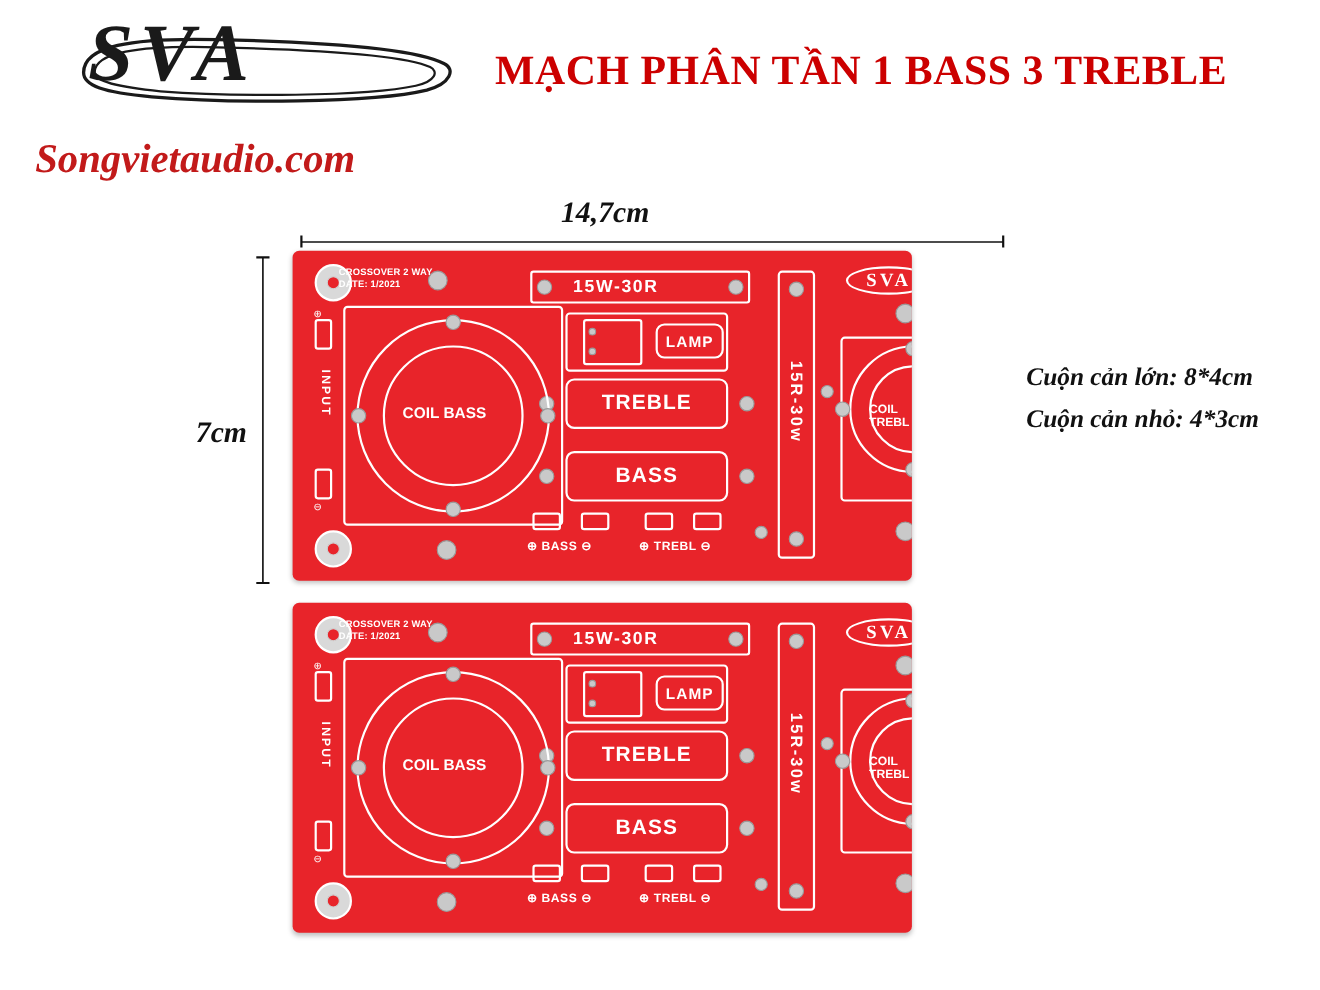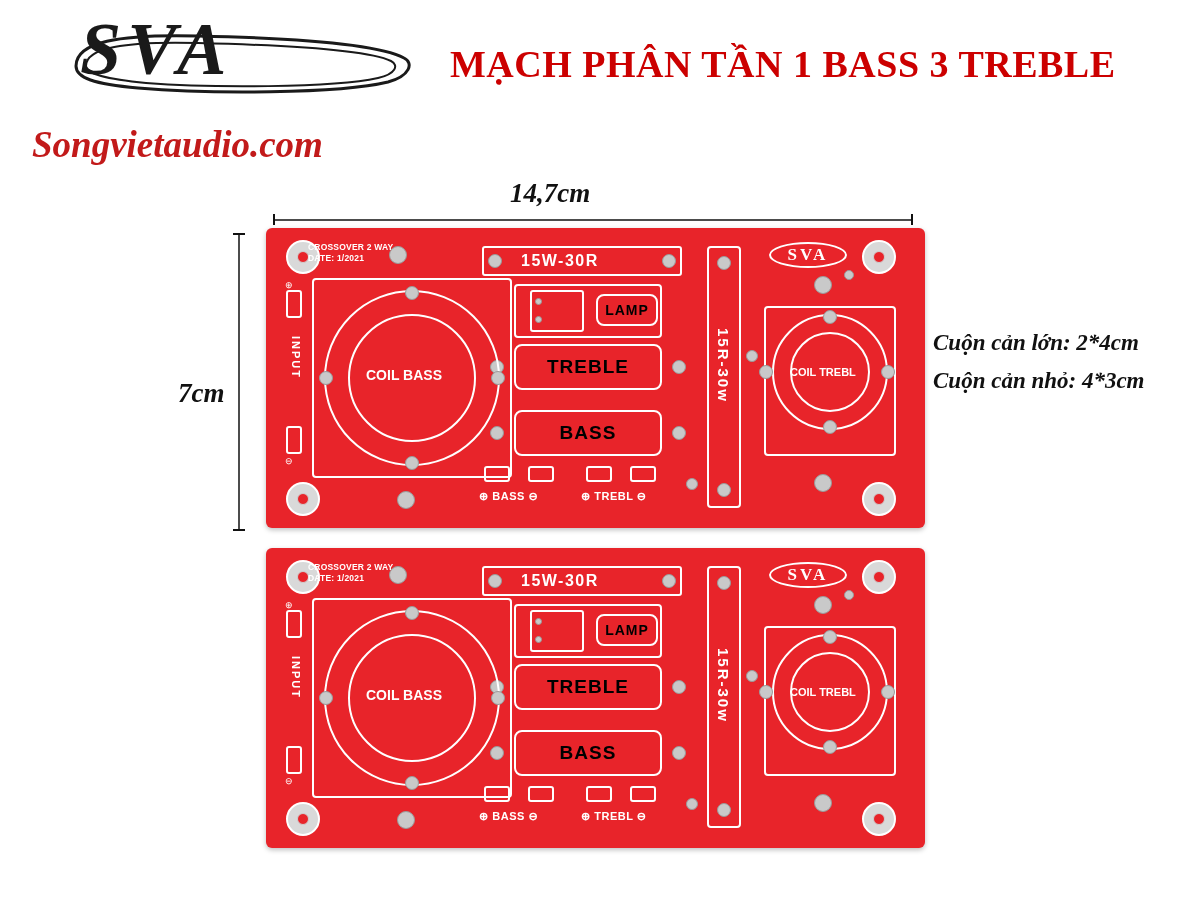--- a/index.html
+++ b/index.html
@@ -70,21 +70,21 @@
     font-family: "Liberation Serif", serif;
     font-weight: bold; font-style: italic;
     color: #111;
   }
   #spec-block .spec-head { font-size: 24px; margin-bottom: 12px; }
   #spec-block .spec-line { font-size: 23px; margin-bottom: 12px; padding-left: 8px; }
 
   
   .pcb {
     position: absolute;
-    width: 659px; height: 300px;
+    width: 563px; height: 300px;
     background: #e8242a;
     border-radius: 6px;
     box-shadow: 0 2px 5px rgba(0,0,0,0.25);
     overflow: hidden;
   }
   #pcb-top { left: 266px; top: 228px; }
   #pcb-bottom { left: 266px; top: 548px; }
 
   .pcb .silk { position: absolute; color: #ffffff; font-family: "Liberation Sans", sans-serif; }
   .pcb .outline {
@@ -103,21 +103,21 @@
   .pcb .mount::after {
     content: ""; width: 34%; height: 34%; border-radius: 50%;
     background: #e8242a; border: 1px solid #cfcfcf;
   }
   .pcb .coil-ring {
     position: absolute; border: 2px solid #ffffff; border-radius: 50%;
   }
   .pcb .label-box {
     position: absolute; border: 2px solid #ffffff; border-radius: 8px;
     display: flex; align-items: center; justify-content: center;
-    color: #000000; font-weight: bold; letter-spacing: 1px;
+    color: #ffffff; font-weight: bold; letter-spacing: 1px;
   }
   .pcb .vert-text {
     position: absolute; color: #fff; font-weight: bold;
     writing-mode: vertical-rl; text-orientation: mixed;
     letter-spacing: 2px;
   }
   .pcb .tiny { font-size: 8.5px; font-weight: bold; letter-spacing: 0.2px; }
   .pcb .solder-sq {
     position: absolute; border: 2px solid #ffffff; border-radius: 3px;
   }
@@ -153,21 +153,21 @@
 </svg>
 
 <div id="dim-height-label">7cm</div>
 <svg id="dim-height-line" viewBox="0 0 14 300">
   <line x1="1" y1="2" x2="13" y2="2" stroke="#111" stroke-width="2"></line>
   <line x1="1" y1="298" x2="13" y2="298" stroke="#111" stroke-width="2"></line>
   <line x1="7" y1="2" x2="7" y2="298" stroke="#111" stroke-width="1.5"></line>
 </svg>
 
 <div id="spec-block">
-  <div class="spec-line">Cuộn cản lớn: 2*4cm</div>
+  <div class="spec-line">Cuộn cản lớn: 8*4cm</div>
   <div class="spec-line">Cuộn cản nhỏ: 4*3cm</div>
 </div>
 
 <div class="pcb" id="pcb-top">
 
   <div class="mount" style="left:20px;  top:12px;  width:34px; height:34px;"></div>
   <div class="mount" style="left:596px; top:12px;  width:34px; height:34px;"></div>
   <div class="mount" style="left:20px;  top:254px; width:34px; height:34px;"></div>
   <div class="mount" style="left:596px; top:254px; width:34px; height:34px;"></div>
 

